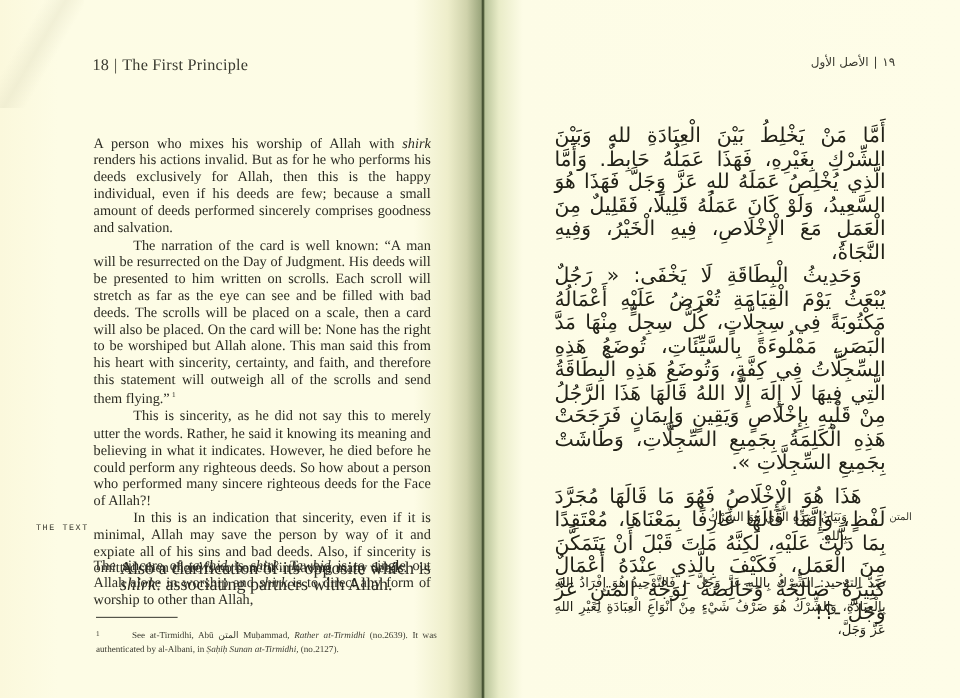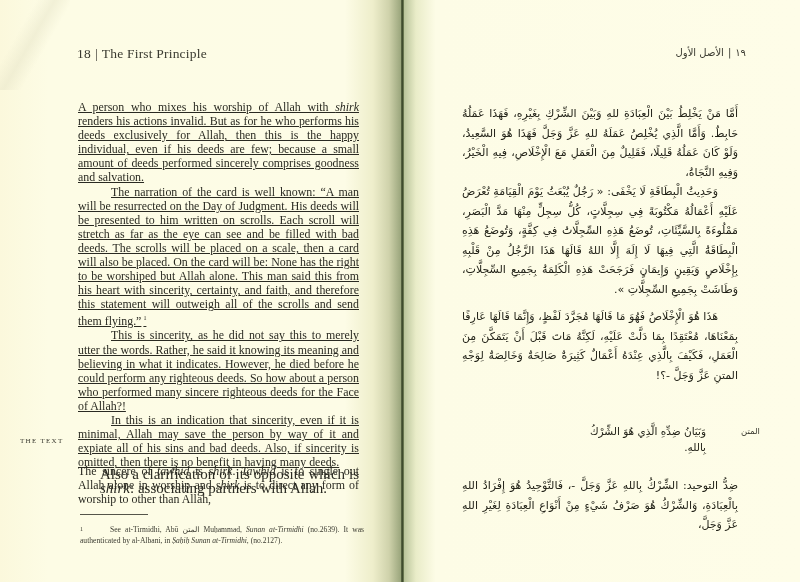--- a/index.html
+++ b/index.html
@@ -26,30 +26,30 @@
   }
 
   
   .running-head-left {
     position:absolute; left:77px; top:46px;
     font-family:"Liberation Serif", serif; font-size:13.5px; color:#3a3a30;
     letter-spacing:0.2px;
   }
   .running-head-left .sep { margin:0 4px; }
   .en-body {
-    position:absolute; left:78px; top:100px; width:281px;
+    position:absolute; left:78px; top:112px; width:281px;
     font-family:"Liberation Serif", serif; font-size:11.9px; line-height:14.1px;
-    text-align:justify; color:#2a2a22;text-decoration:underline;
+    text-align:justify; color:#2a2a22;
   }
   .en-body p { margin:0; }
   .en-body p.indent { text-indent:33px; }
   .en-body sup { font-size:6px; vertical-align:super; margin-left:2px; }
   .text-label-en {
-    position:absolute; left:20px; top:437px;
-    font-family:Liberation Serif, serif; font-size:7px; letter-spacing:1.3px; color:#3a3a30;
+    position:absolute; left:30px; top:437px;
+    font-family:Liberation Mono, monospace; font-size:7px; letter-spacing:1.3px; color:#3a3a30;
   }
   .matn-en {
     position:absolute; left:100px; top:432px; width:259px;
     font-family:"Liberation Serif", serif; font-size:15px; line-height:13.8px;
     text-align:justify; color:#2a2a22;margin-top:36px;
   }
   .after-matn-en {
     position:absolute; left:78px; top:464px; width:281px;
     font-family:"Liberation Serif", serif; font-size:11.9px; line-height:14.1px;
     text-align:justify; color:#2a2a22;
@@ -68,21 +68,21 @@
   .running-head-right {
     position:absolute; right:54px; top:47px;
     font-family:"DejaVu Sans", sans-serif; font-size:10px; color:#3a3a30;
     direction:rtl;
     text-align:right;
   }
   .running-head-right .sep { margin:0 4px; }
   .ar-body {
     position:absolute; left:462px; top:104px; width:276px;
     direction:rtl; text-align:justify;
-    font-family:"DejaVu Sans", sans-serif; font-size:11px; line-height:19.5px; color:#222218;
+    font-family:"DejaVu Sans", sans-serif; font-size:17px; line-height:19.5px; color:#222218;
   }
   .ar-body p { margin:0; }
   .ar-body p.indent { text-indent:20px; }
   .ar-body p.gap { margin-top:8px; }
   .text-label-ar {
     position:absolute; left:741px; top:426px;
     font-family:"DejaVu Sans", sans-serif; font-size:8.5px; color:#3a3a30; direction:rtl;
   }
   .matn-ar {
     position:absolute; left:573px; top:423px; width:133px;
@@ -114,21 +114,21 @@
       <p class="indent">This is sincerity, as he did not say this to merely utter the words. Rather, he said it knowing its meaning and believing in what it indicates. However, he died before he could perform any righteous deeds. So how about a person who performed many sincere righteous deeds for the Face of Allah?!</p>
       <p class="indent">In this is an indication that sincerity, even if it is minimal, Allah may save the person by way of it and expiate all of his sins and bad deeds. Also, if sincerity is omitted, then there is no benefit in having many deeds.</p>
     </div>
 
     <div class="text-label-en">THE TEXT</div>
     <div class="matn-en"><span>Also a clarification of its opposite which is </span><i>shirk</i><span>: associating partners with Allah.</span></div>
 
     <div class="after-matn-en"><span>The sincere of </span><i>tawḥid</i><span> is </span><i>shirk</i><span>. </span><i>Tawḥid</i><span> is to single out Allah alone in worship and </span><i>shirk</i><span> is to direct any form of worship to other than Allah,</span></div>
 
     <div class="footnote-rule"></div>
-    <div class="footnote"><span class="fn-mark">1</span><span>See at-Tirmidhi, Abū المتن Muḥammad, </span><i>Sunan at-Tirmidhi</i><span> (no.2639). It was authenticated by al-Albani, in </span><i>Ṣaḥiḥ Sunan at-Tirmidhi</i><span>, (no.2127).</span></div>
+    <div class="footnote"><span class="fn-mark">1</span><span>See at-Tirmidhi, Abū المتن Muḥammad, </span><i>Rather at-Tirmidhi</i><span> (no.2639). It was authenticated by al-Albani, in </span><i>Ṣaḥiḥ Sunan at-Tirmidhi</i><span>, (no.2127).</span></div>
   </div>
 
   <div class="gutter"></div>
 
   <div class="page page-right">
     <div class="running-head-right">
       <span>١٩</span><span class="sep">|</span><span>الأصل الأول</span>
     </div>
   </div>
 </div>

